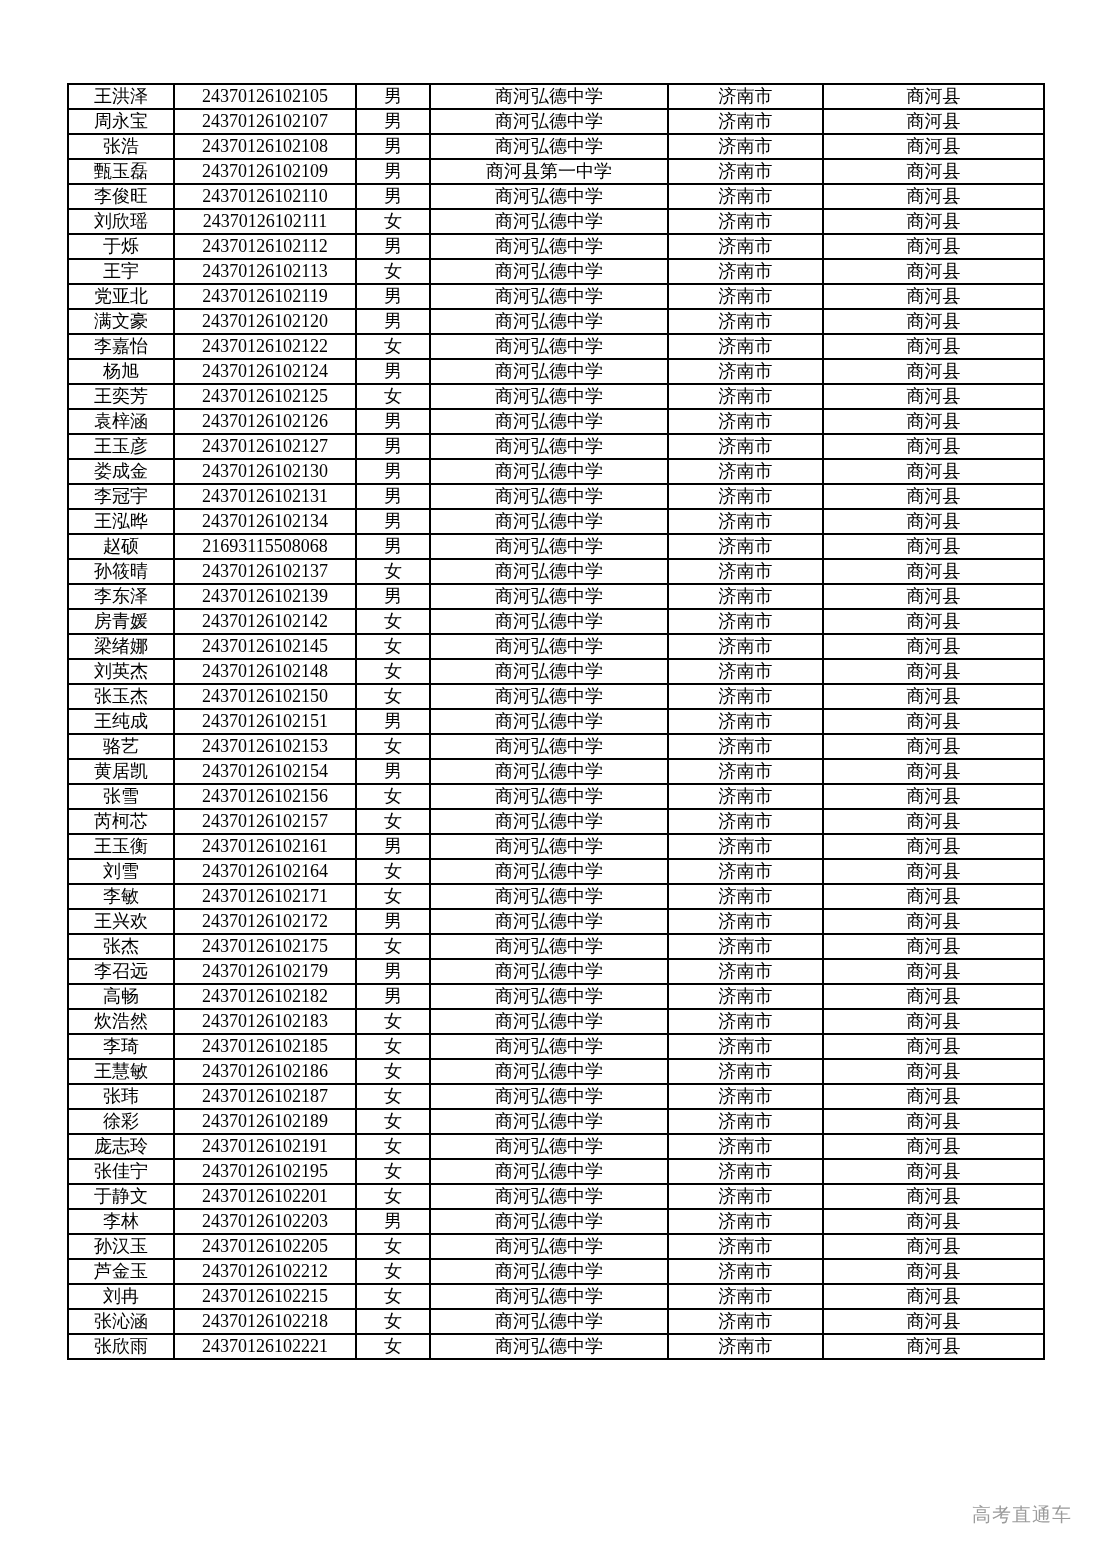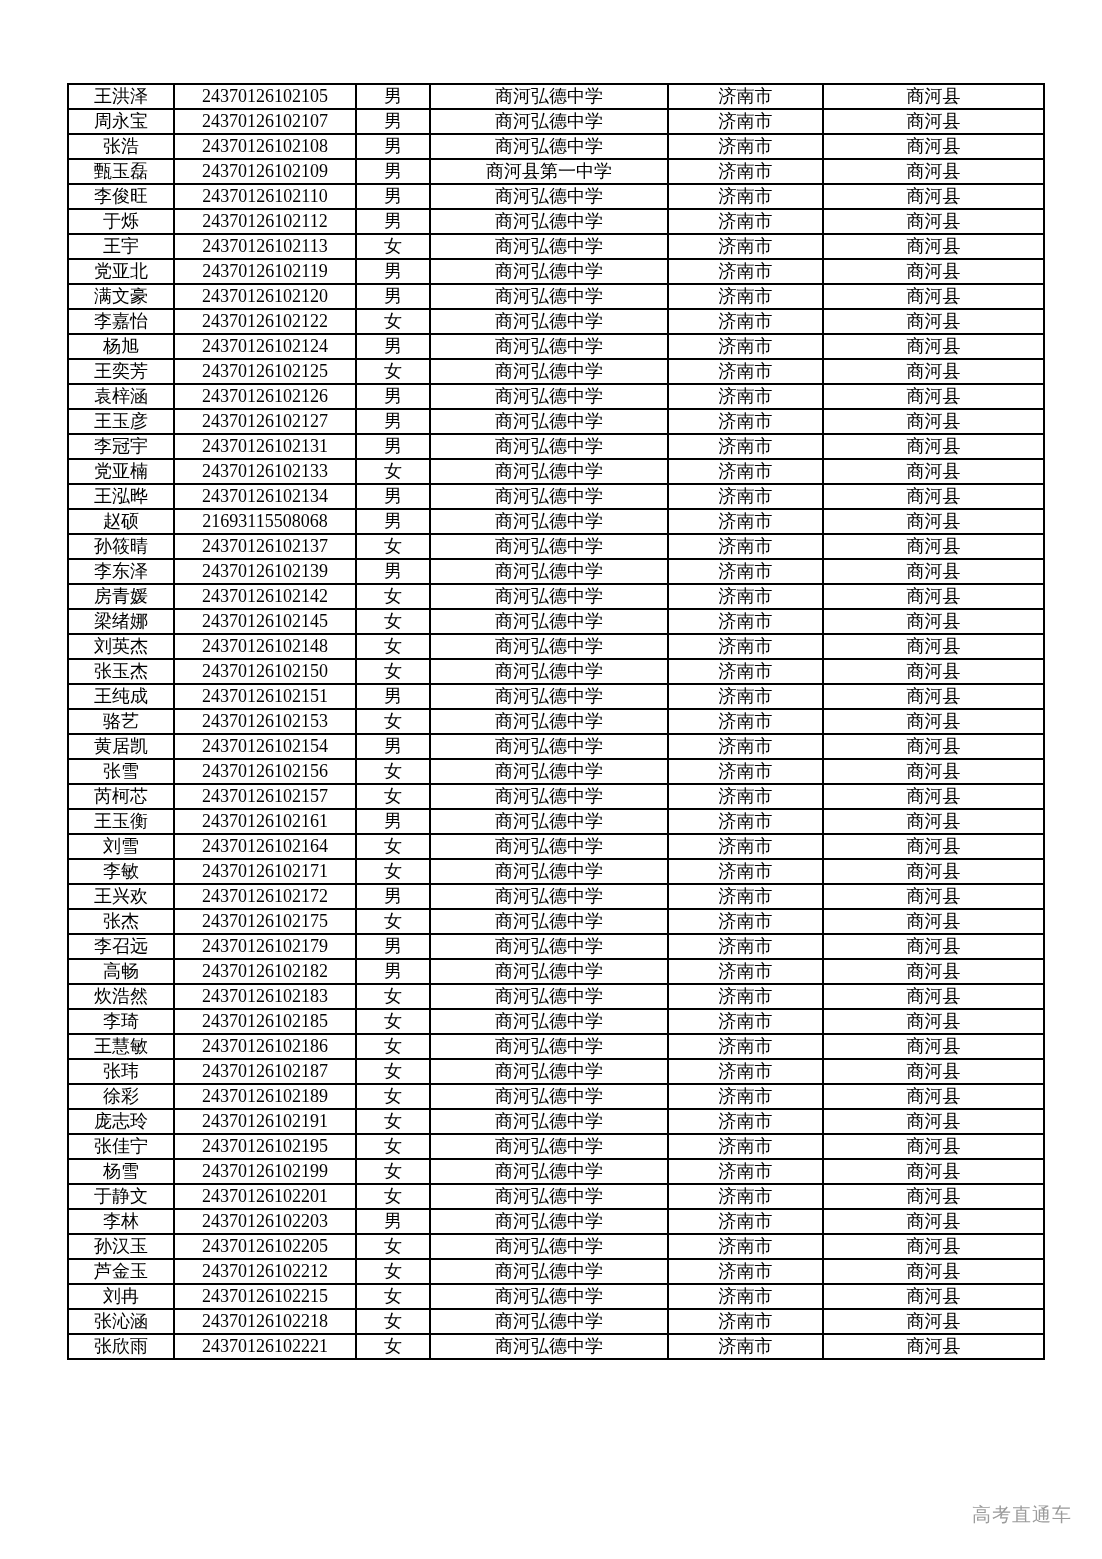--- a/index.html
+++ b/index.html
@@ -108,20 +108,28 @@
         </tr>
         <tr>
           <td>李俊旺</td>
           <td>24370126102110</td>
           <td>男</td>
           <td>商河弘德中学</td>
           <td>济南市</td>
           <td>商河县</td>
         </tr>
         <tr>
+          <td>刘欣瑶</td>
+          <td>24370126102111</td>
+          <td>女</td>
+          <td>商河弘德中学</td>
+          <td>济南市</td>
+          <td>商河县</td>
+        </tr>
+        <tr>
           <td>于烁</td>
           <td>24370126102112</td>
           <td>男</td>
           <td>商河弘德中学</td>
           <td>济南市</td>
           <td>商河县</td>
         </tr>
         <tr>
           <td>王宇</td>
           <td>24370126102113</td>
@@ -180,36 +188,36 @@
         </tr>
         <tr>
           <td>王玉彦</td>
           <td>24370126102127</td>
           <td>男</td>
           <td>商河弘德中学</td>
           <td>济南市</td>
           <td>商河县</td>
         </tr>
         <tr>
+          <td>娄成金</td>
+          <td>24370126102130</td>
+          <td>男</td>
+          <td>商河弘德中学</td>
+          <td>济南市</td>
+          <td>商河县</td>
+        </tr>
+        <tr>
           <td>李冠宇</td>
           <td>24370126102131</td>
           <td>男</td>
           <td>商河弘德中学</td>
           <td>济南市</td>
           <td>商河县</td>
         </tr>
         <tr>
-          <td>党亚楠</td>
-          <td>24370126102133</td>
-          <td>女</td>
-          <td>商河弘德中学</td>
-          <td>济南市</td>
-          <td>商河县</td>
-        </tr>
-        <tr>
           <td>王泓晔</td>
           <td>24370126102134</td>
           <td>男</td>
           <td>商河弘德中学</td>
           <td>济南市</td>
           <td>商河县</td>
         </tr>
         <tr>
           <td>赵硕</td>
           <td>21693115508068</td>
@@ -406,28 +414,20 @@
           <td>庞志玲</td>
           <td>24370126102191</td>
           <td>女</td>
           <td>商河弘德中学</td>
           <td>济南市</td>
           <td>商河县</td>
         </tr>
         <tr>
           <td>张佳宁</td>
           <td>24370126102195</td>
-          <td>女</td>
-          <td>商河弘德中学</td>
-          <td>济南市</td>
-          <td>商河县</td>
-        </tr>
-        <tr>
-          <td>杨雪</td>
-          <td>24370126102199</td>
           <td>女</td>
           <td>商河弘德中学</td>
           <td>济南市</td>
           <td>商河县</td>
         </tr>
         <tr>
           <td>于静文</td>
           <td>24370126102201</td>
           <td>女</td>
           <td>商河弘德中学</td>

